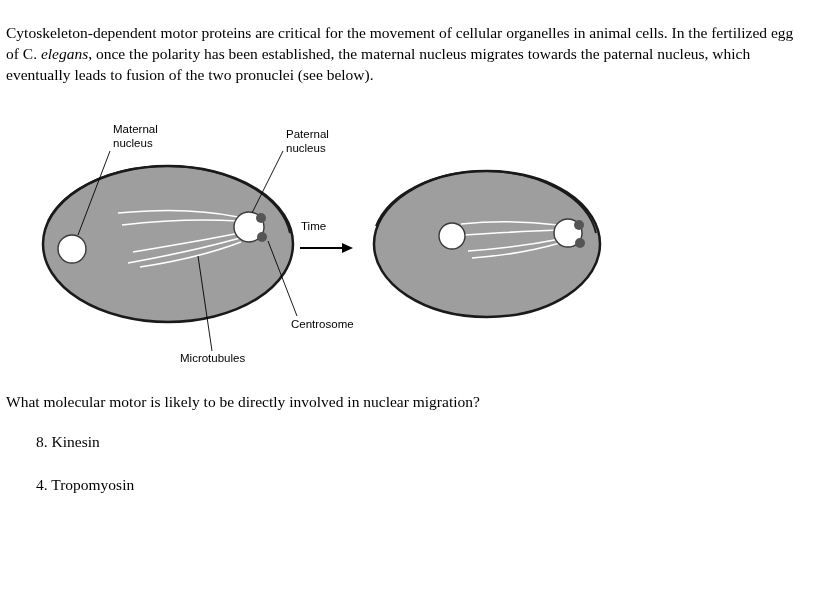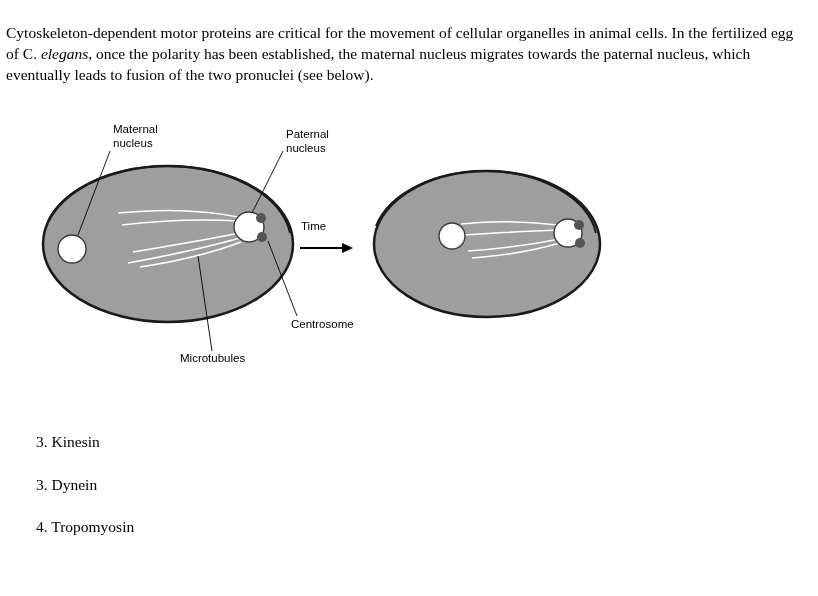--- a/index.html
+++ b/index.html
@@ -140,20 +140,20 @@
 
       <text class="label-text" x="301" y="109">Time</text>
 
       <text class="label-text" x="291" y="207">Centrosome</text>
 
       <text class="label-text" x="180" y="241">Microtubules</text>
 
     </svg>
   </div>
 
+  <div class="question">What molecular motor is likely to be directly involved in nuclear migration?</div>
 
   <div class="options">
-    <div class="option">3. Kinesin</div>
-    <div class="option">3. Dynein</div>
+    <div class="option">8. Kinesin</div>
     <div class="option">4. Tropomyosin</div>
   </div>
 
 </div>
 
 </body></html>

